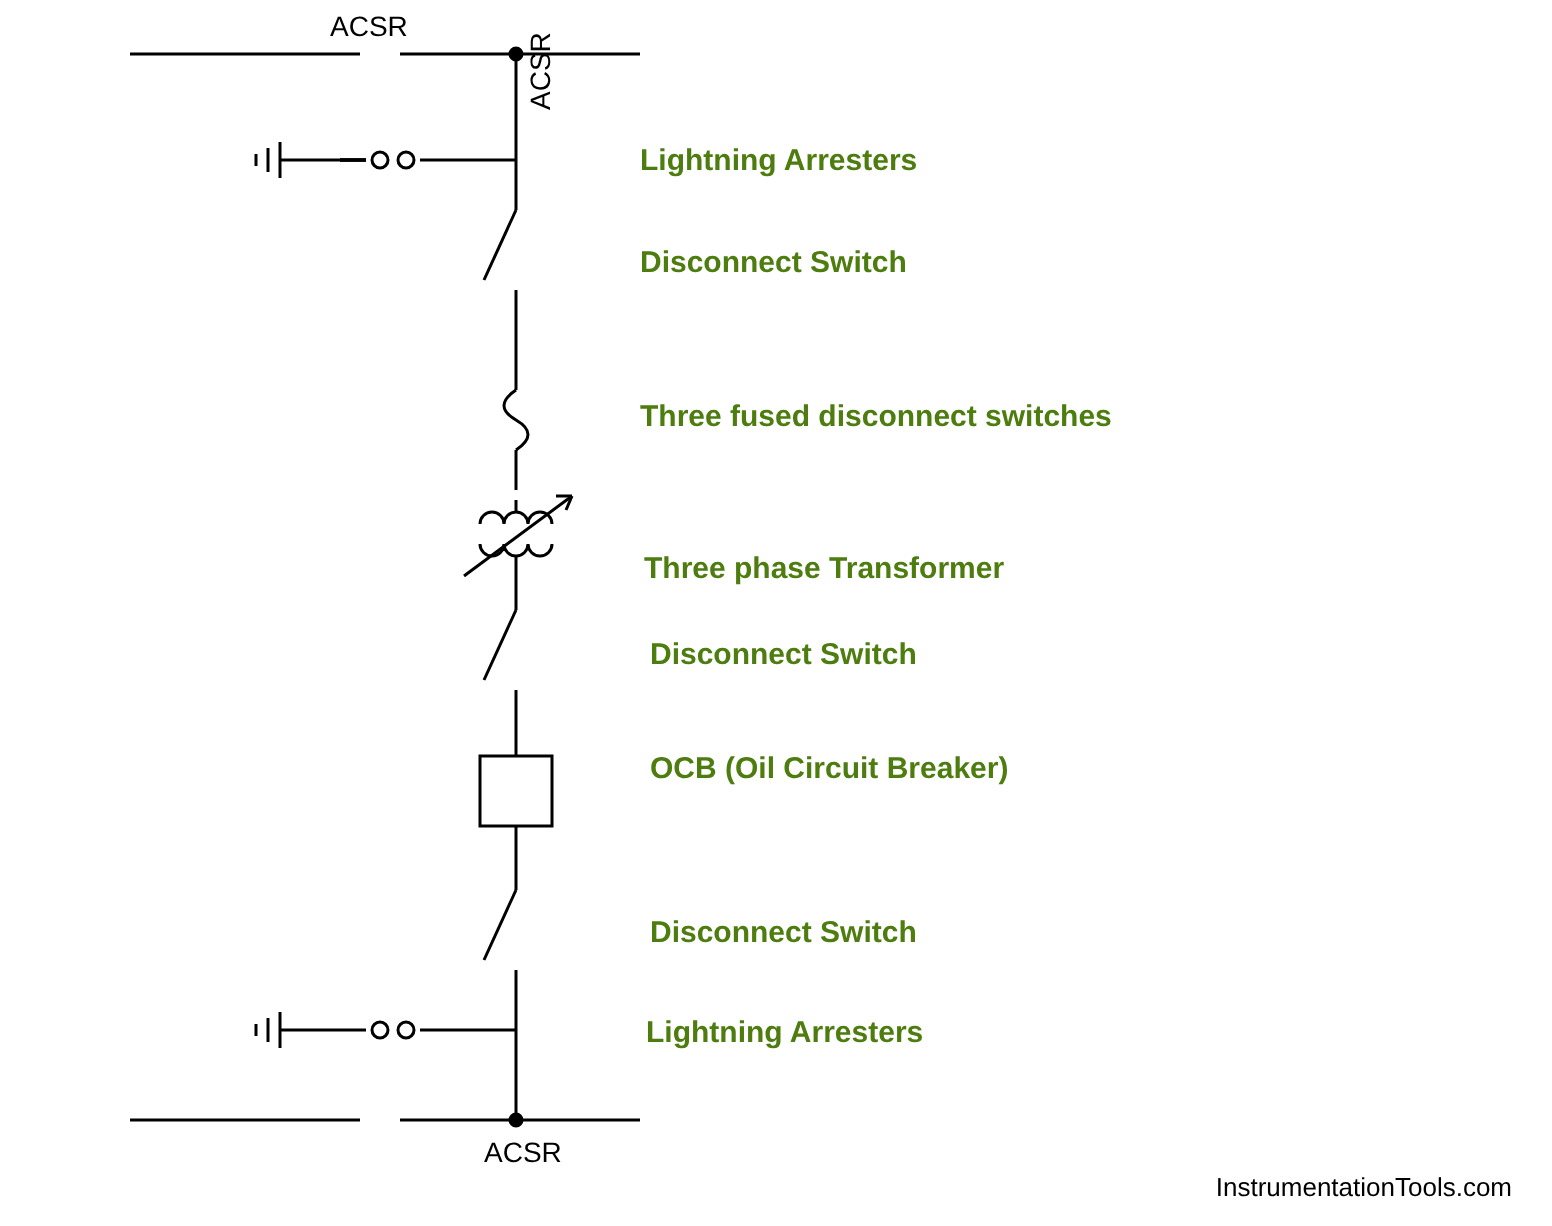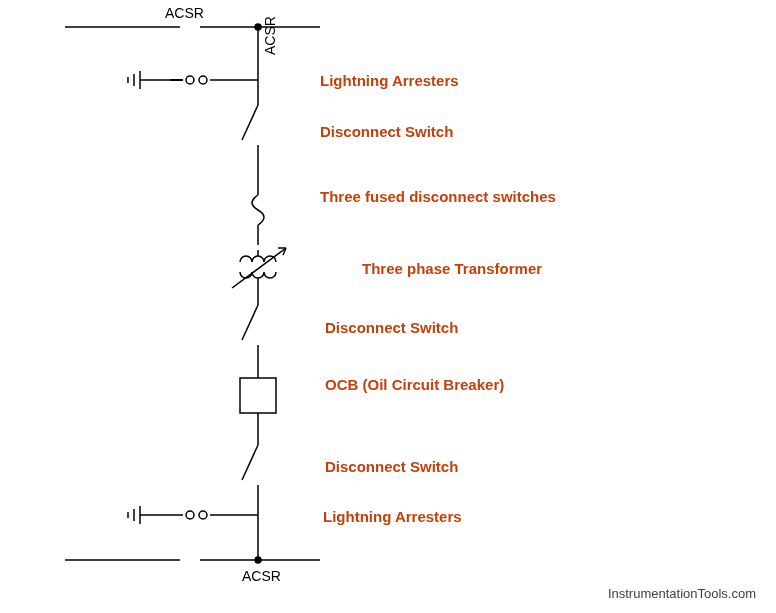--- a/index.html
+++ b/index.html
@@ -14,35 +14,35 @@
     position: absolute;
     top: 0;
     left: 0;
     width: 776px;
     height: 613px;
   }
   .label {
     position: absolute;
     font-weight: bold;
     font-size: 15px;
-    color: #c2410c;
+    color: #4d7c0f;
     white-space: nowrap;
   }
   .acsr {
     position: absolute;
     font-size: 14px;
     color: #000;
     font-family: Arial, sans-serif;
   }
   .watermark {
     position: absolute;
     bottom: 12px;
     right: 20px;
     font-size: 13px;
-    color: #404040;
+    color: #000000;
   }
 </style>
 </head>
 <body>
 
 <svg class="diagram" viewBox="0 0 776 613">
   <g stroke="#000" stroke-width="1.5" fill="none">
 
     <line x1="65" y1="27" x2="180" y2="27"></line>
     <line x1="200" y1="27" x2="320" y2="27"></line>
@@ -137,20 +137,20 @@
     <line x1="200" y1="560" x2="320" y2="560"></line>
   </g>
 </svg>
 
 <div class="acsr" style="left:165px; top:5px;">ACSR</div>
 <div class="acsr" style="left:262px; top:55px; transform:rotate(-90deg); transform-origin:left top;">ACSR</div>
 <div class="acsr" style="left:242px; top:568px;">ACSR</div>
 
 <div class="label" style="left:320px; top:72px;">Lightning Arresters</div>
 <div class="label" style="left:320px; top:123px;">Disconnect Switch</div>
-<div class="label" style="left:320px; top:188px;">Three fused disconnect switches</div>
-<div class="label" style="left:322px; top:260px;margin-left:40px;">Three phase Transformer</div>
+<div class="label" style="left:320px; top:200px;">Three fused disconnect switches</div>
+<div class="label" style="left:322px; top:276px;">Three phase Transformer</div>
 <div class="label" style="left:325px; top:319px;">Disconnect Switch</div>
 <div class="label" style="left:325px; top:376px;">OCB (Oil Circuit Breaker)</div>
 <div class="label" style="left:325px; top:458px;">Disconnect Switch</div>
 <div class="label" style="left:323px; top:508px;">Lightning Arresters</div>
 
 <div class="watermark">InstrumentationTools.com</div>
 
 </body></html>

